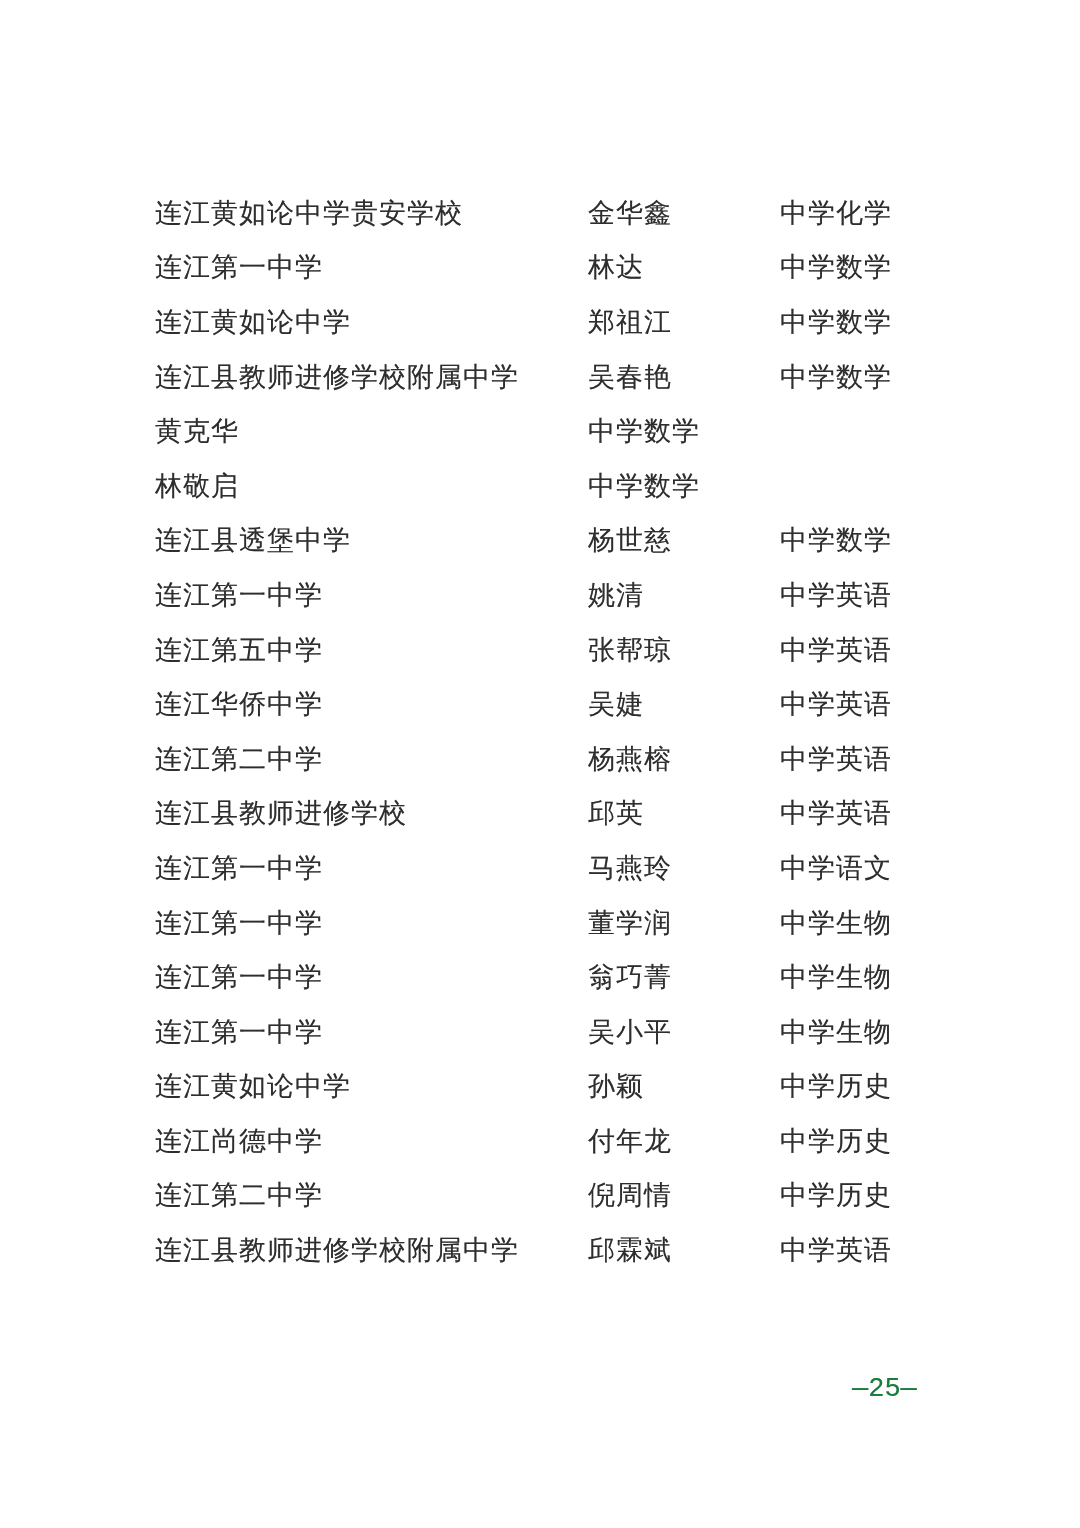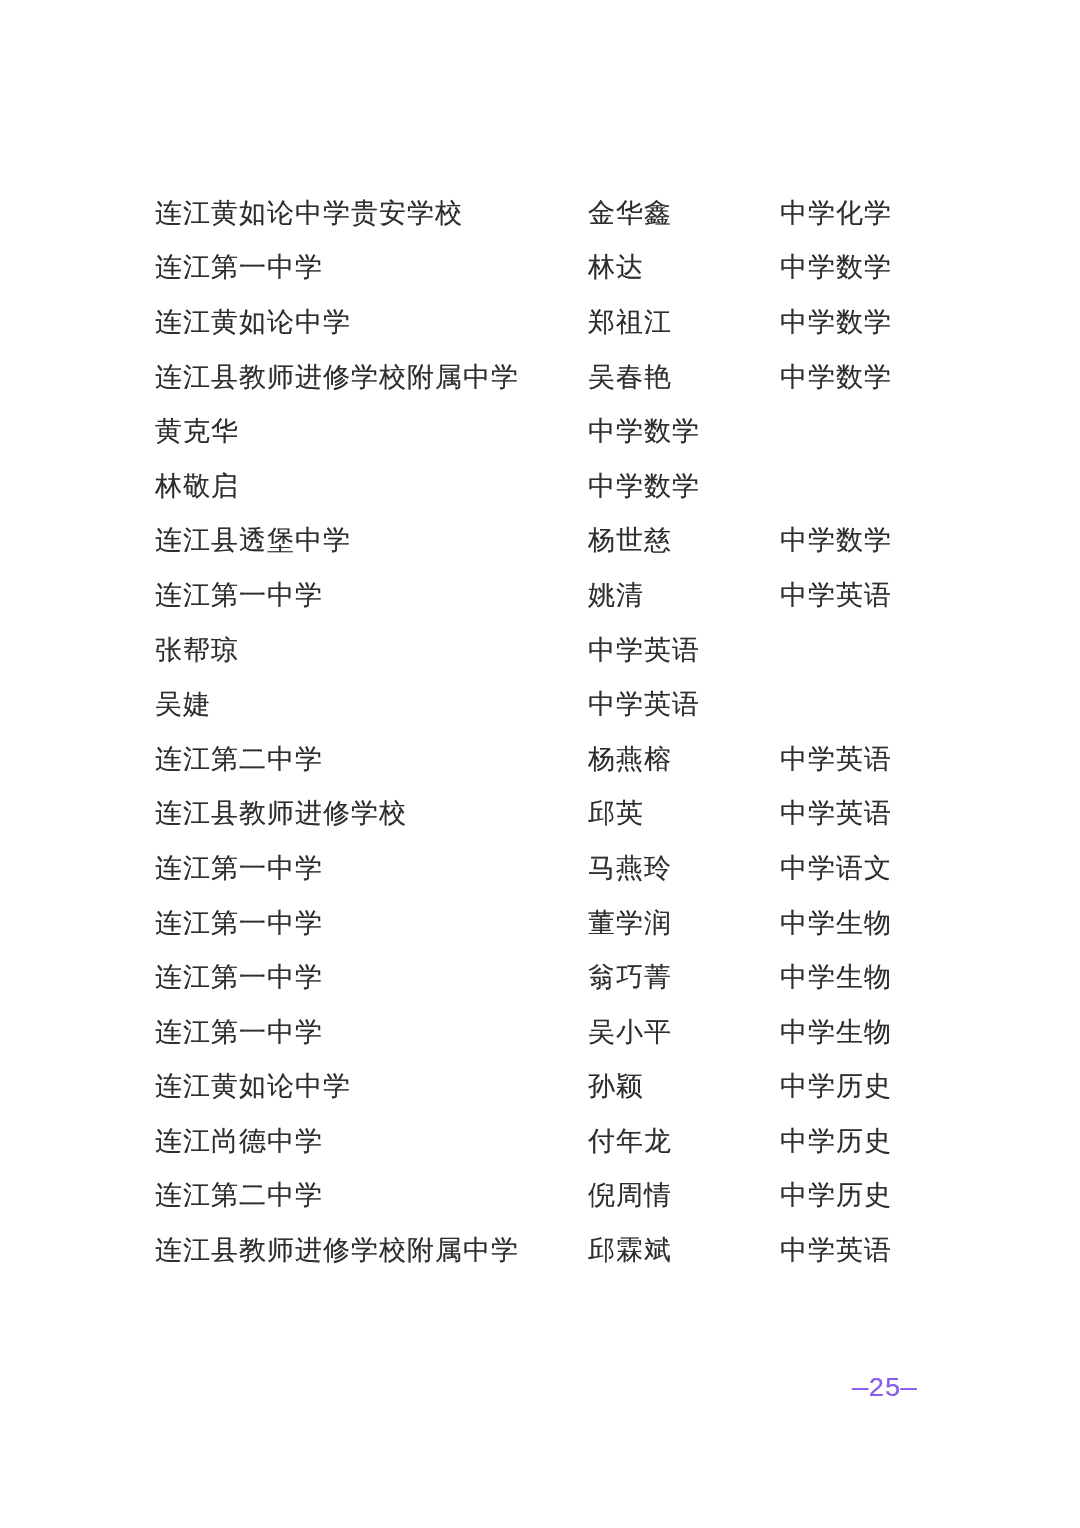--- a/index.html
+++ b/index.html
@@ -37,21 +37,21 @@
     
     text-shadow: 0 0 0.6px rgba(46,46,46,0.45);
   }
   .page-number {
     position: absolute;
     top: 1374px;
     left: 852px;
     width: 146px;
     font-size: 27px;
     letter-spacing: 0px;
-    color: #8b5cf6;
+    color: #15803d;
     text-shadow: 0 0 0.6px rgba(46,46,46,0.45);
     white-space: nowrap;
   }
 </style>
 </head>
 <body>
 
 <div class="page">
   <div class="roster" id="roster">
   <div class="row">
@@ -94,25 +94,27 @@
     <span class="cell">中学数学</span>
   </div>
 
   <div class="row">
     <span class="cell">连江第一中学</span>
     <span class="cell">姚清</span>
     <span class="cell">中学英语</span>
   </div>
 
   <div class="row">
+    <span class="cell">连江第五中学</span>
     <span class="cell">张帮琼</span>
     <span class="cell">中学英语</span>
   </div>
 
   <div class="row">
+    <span class="cell">连江华侨中学</span>
     <span class="cell">吴婕</span>
     <span class="cell">中学英语</span>
   </div>
 
   <div class="row">
     <span class="cell">连江第二中学</span>
     <span class="cell">杨燕榕</span>
     <span class="cell">中学英语</span>
   </div>
 

